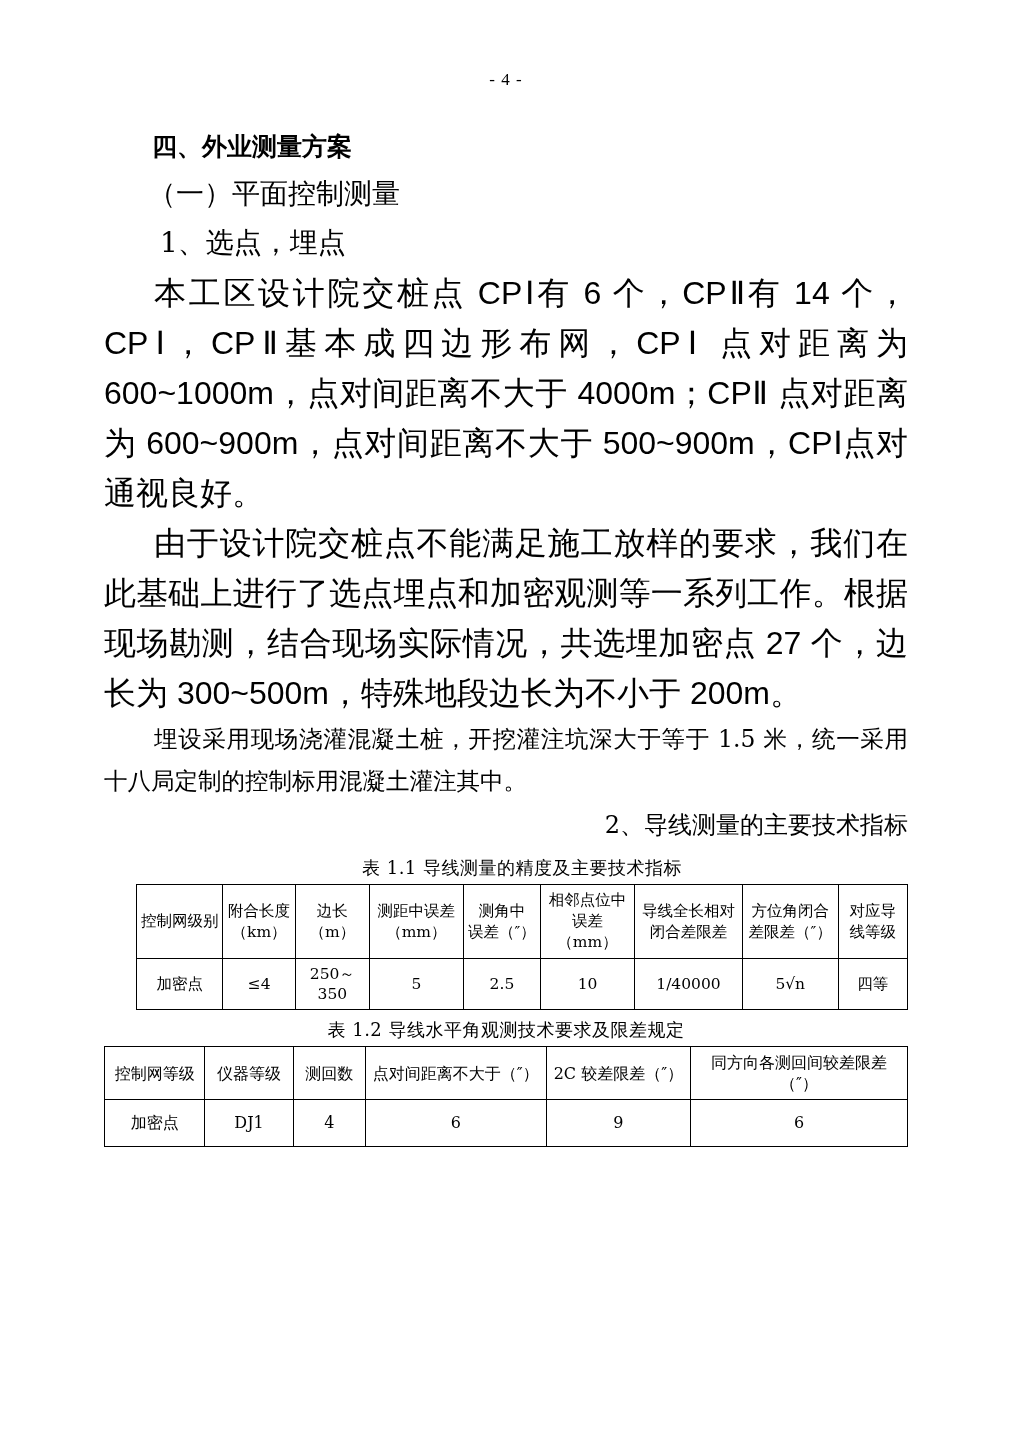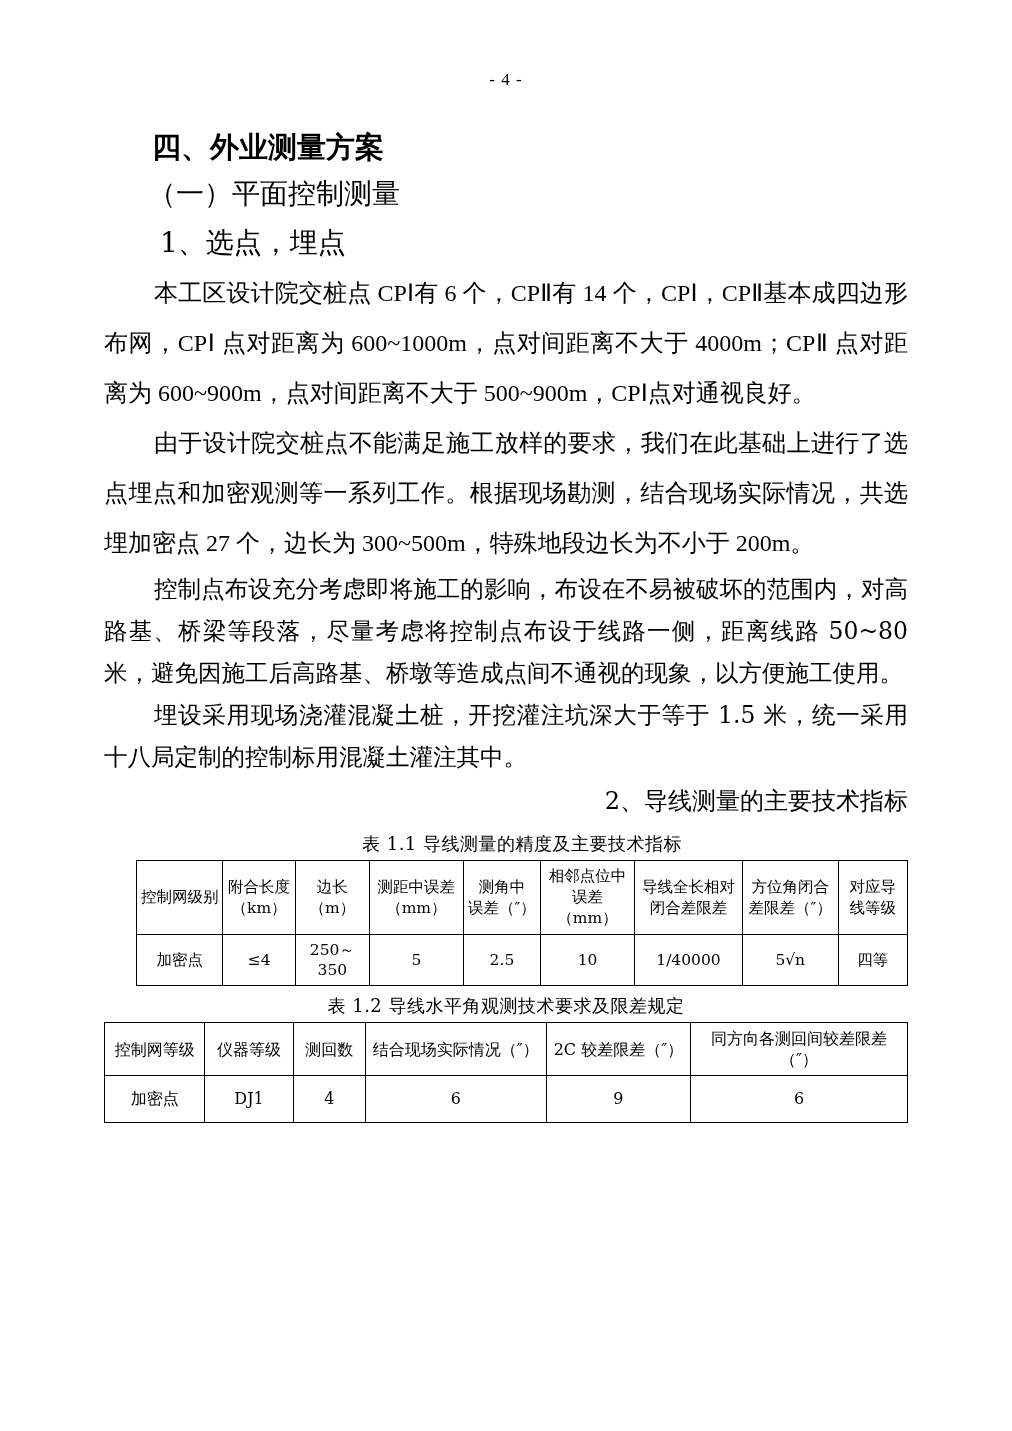--- a/index.html
+++ b/index.html
@@ -34,44 +34,44 @@
     line-height: 45px;
     text-align: justify;
     font-family: "DejaVu Serif", serif;
   }
   .line1 {
     font-size: 25px;
     line-height: 44px;
     margin-bottom: 2px;
   }
   .heading {
-    font-size: 29px;
+    font-size: 25px;
     font-weight: bold;
     line-height: 46px;
     text-indent: 48px;
     font-family: "DejaVu Serif", serif;
   }
   .sub-heading {
     font-size: 28px;
     line-height: 48px;
     text-indent: 44px;
     font-family: "DejaVu Serif", serif;
   }
   .sub-heading2 {
     font-size: 28px;
     line-height: 50px;
     text-indent: 56px;
     font-family: "DejaVu Serif", serif;
   }
   .body-para {
-    font-size: 24px;
+    font-size: 32px;
     line-height: 50px;
     text-indent: 50px;
     text-align: justify;
-    font-family: Liberation Serif, serif;
+    font-family: Liberation Sans, sans-serif;
   }
   .body-para-tight {
     font-size: 23.5px;
     line-height: 42px;
     text-indent: 50px;
     text-align: justify;
     font-family: "DejaVu Serif", serif;
   }
   .num-heading {
     font-size: 24px;
@@ -133,21 +133,20 @@
   <div class="heading">四、外业测量方案</div>
 
   <div class="sub-heading">（一）平面控制测量</div>
 
   <div class="sub-heading2">1、选点，埋点</div>
 
   <div class="body-para">本工区设计院交桩点 CPⅠ有 6 个，CPⅡ有 14 个，CPⅠ，CPⅡ基本成四边形布网，CPⅠ 点对距离为 600~1000m，点对间距离不大于 4000m；CPⅡ 点对距离为 600~900m，点对间距离不大于 500~900m，CPⅠ点对通视良好。</div>
 
   <div class="body-para">由于设计院交桩点不能满足施工放样的要求，我们在此基础上进行了选点埋点和加密观测等一系列工作。根据现场勘测，结合现场实际情况，共选埋加密点 27 个，边长为 300~500m，特殊地段边长为不小于 200m。</div>
 
-  <div class="body-para-tight">控制点布设充分考虑即将施工的影响，布设在不易被破坏的范围内，对高路基、桥梁等段落，尽量考虑将控制点布设于线路一侧，距离线路 50~80 米，避免因施工后高路基、桥墩等造成点间不通视的现象，以方便施工使用。</div>
 
   <div class="body-para-tight">埋设采用现场浇灌混凝土桩，开挖灌注坑深大于等于 1.5 米，统一采用十八局定制的控制标用混凝土灌注其中。</div>
 
   <div class="num-heading">2、导线测量的主要技术指标</div>
 
   <div class="t1-wrap">
     <div class="table-caption">表 1.1  导线测量的精度及主要技术指标</div>
     <table class="doc-table t1">
       <colgroup>
         <col style="width:11.2%">
@@ -196,21 +195,21 @@
         <col style="width:9.0%">
         <col style="width:22.5%">
         <col style="width:18.0%">
         <col style="width:27.0%">
       </colgroup>
       <tbody>
         <tr>
           <td class="hdr">控制网等级</td>
           <td class="hdr">仪器等级</td>
           <td class="hdr">测回数</td>
-          <td class="hdr">结合现场实际情况（″）</td>
+          <td class="hdr">点对间距离不大于（″）</td>
           <td class="hdr">2C 较差限差（″）</td>
           <td class="hdr">同方向各测回间较差限差（″）</td>
         </tr>
         <tr>
           <td>加密点</td>
           <td>DJ1</td>
           <td>4</td>
           <td>6</td>
           <td>9</td>
           <td>6</td>

